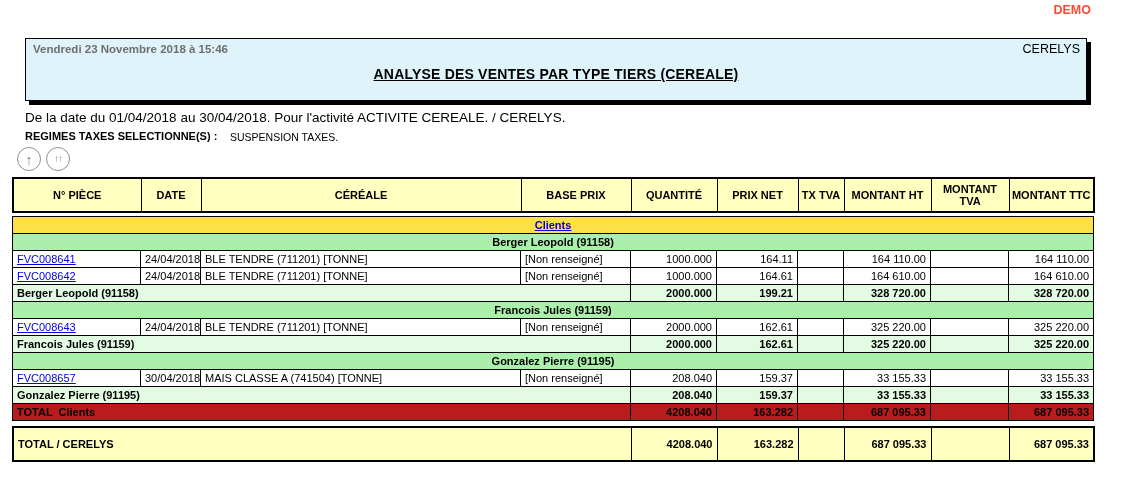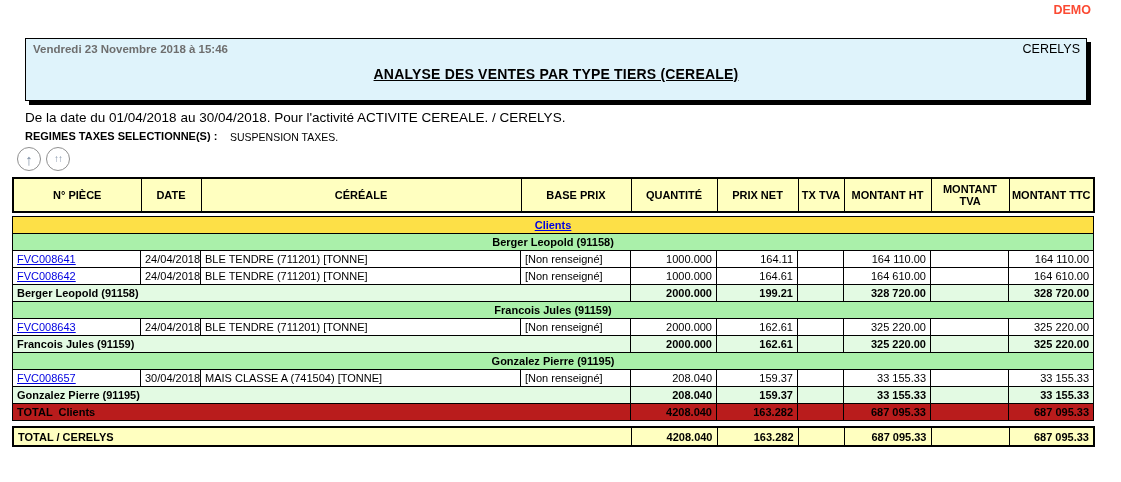--- a/index.html
+++ b/index.html
@@ -48,21 +48,21 @@
   }
   .head-tbl td.nw { white-space:nowrap; }
   .gap1 { height:3px; }
   .gap2 { height:5px; }
   tr.section td { background:#fde047; text-align:center; }
   tr.section a { color:#0000e0; font-weight:bold; text-decoration:underline; cursor:pointer; }
   tr.group td { background:#aaf0aa; text-align:center; font-weight:bold; }
   tr.data td { background:#ffffff;margin-left:27px; }
   tr.subtotal td { background:#e3fae3; font-weight:bold; }
   tr.grand td { background:#b91c1c; font-weight:bold; }
-  .total-tbl td { background:#ffffc0; font-weight:bold; height:19px; }
+  .total-tbl td { background:#ffffc0; font-weight:bold; height:34px; }
   .num { text-align:right; }
   .sublabel { text-align:left; white-space:pre !important; }
   .c-date { text-align:center; }
   a.piece { color:#0000e0; text-decoration:underline; cursor:pointer; }
 </style>
 </head>
 <body>
 
 <div class="page">
 

